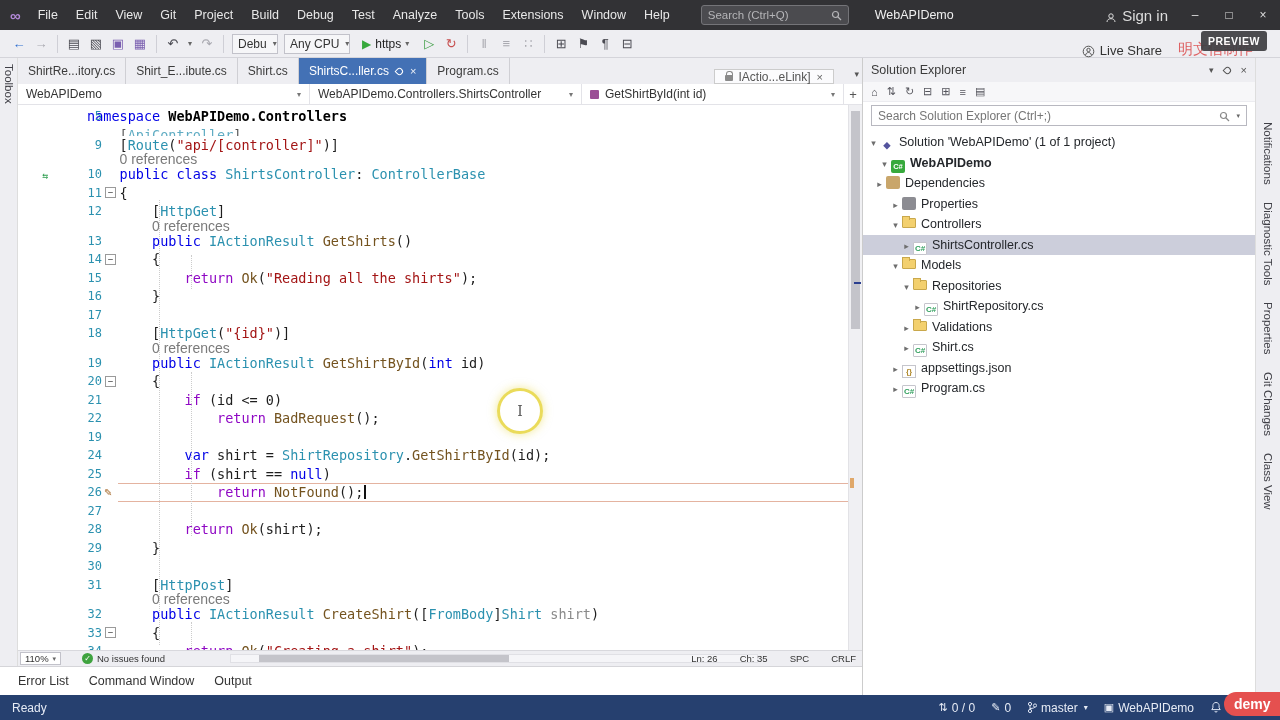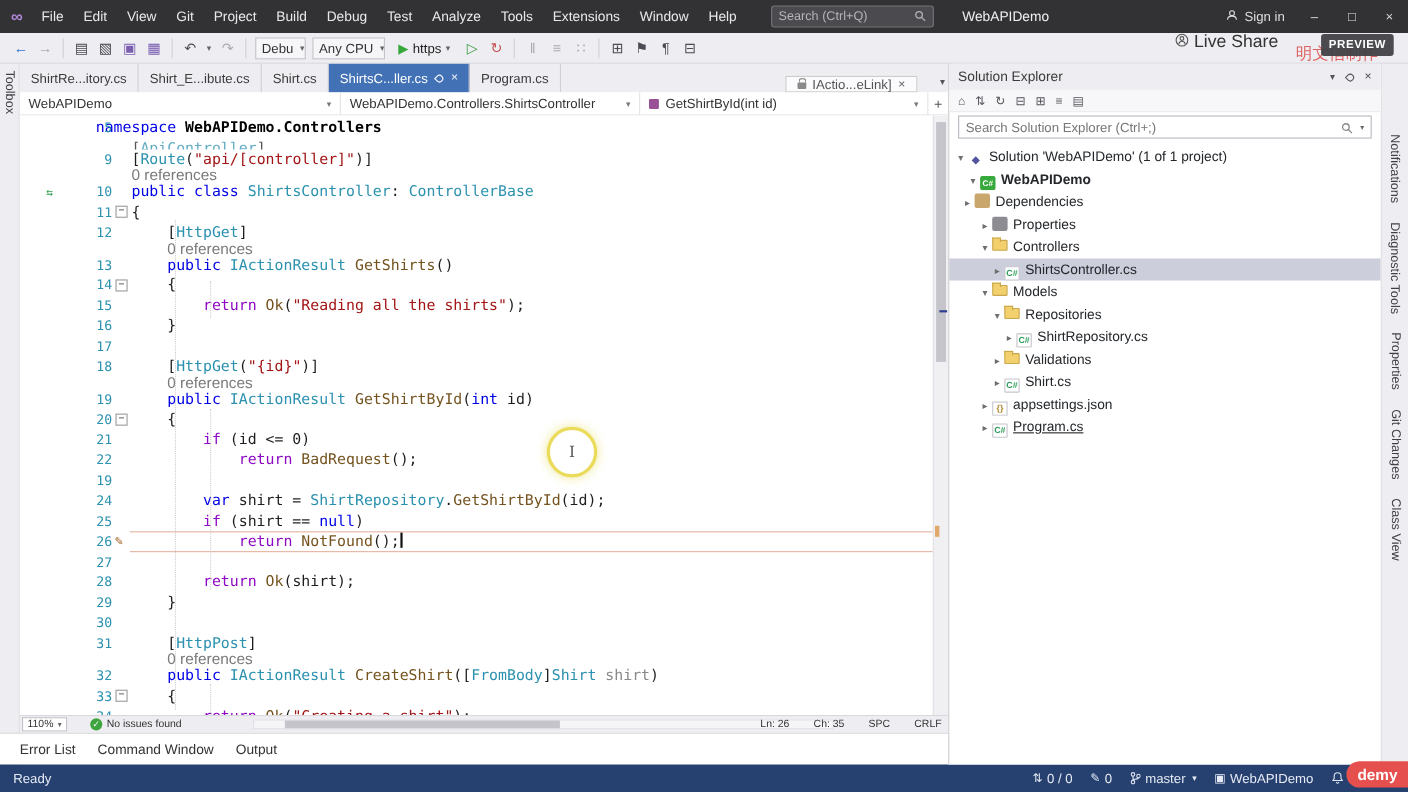--- a/index.html
+++ b/index.html
@@ -7,35 +7,35 @@
   body{position:relative;font-family:"Liberation Sans",sans-serif;background:#fff;color:#1e1e1e}
 
   
   .titlebar{position:absolute;left:0;top:0;width:1280px;height:30px;background:#323235;display:flex;align-items:center;color:#e8e8e8;font-size:12.5px}
   .vslogo{color:#b389d9;font-size:15px;font-weight:bold;margin:0 8px 0 10px}
   .menu-item{padding:0 9px;line-height:30px;cursor:default}
   .tb-search{width:148px;height:20px;margin-left:22px;background:#4b4b4f;border:1px solid #747478;border-radius:3px;display:flex;align-items:center;padding:0 6px;color:#b5b5b8;font-size:11.5px}
   .tb-search .mag{margin-left:auto}
   .app-title{margin-left:26px;color:#f0f0f0}
   .tb-right{margin-left:auto;display:flex;align-items:center;height:100%}
-  .signin{display:flex;align-items:flex-start;gap:5px;padding:0 10px;font-size:12px;color:#ddd}
+  .signin{display:flex;align-items:flex-end;gap:5px;padding:0 10px;font-size:15px;color:#ddd}
   .wbtn{width:34px;height:30px;text-align:center;line-height:30px;font-size:12px;color:#ddd}
 
   
   .toolbar{position:absolute;left:0;top:30px;width:1280px;height:28px;background:#eeeef2;border-bottom:1px solid #d4d4da;display:flex;align-items:center;padding-left:8px;font-size:12px}
   .tb-ic{display:inline-block;min-width:18px;text-align:center;margin:0 2px;color:#4a4a52;font-size:13px}
   .tb-ic.mini{min-width:8px;font-size:8px;color:#666}
   .c-blue{color:#2f6fd0}.c-dim{color:#a9a9b0}.c-purple{color:#7a5fb0}.c-green{color:#3f9e46}.c-orange{color:#c75050}
   .tb-sep{display:inline-block;width:1px;height:18px;background:#cfcfd6;margin:0 5px}
   .combo{display:inline-flex;align-items:center;height:20px;background:#f6f6f8;border:1px solid #c2c2ca;margin:0 3px;padding:0 5px;color:#333;white-space:nowrap;overflow:hidden}
   .combo .cc{margin-left:6px;font-size:8px;color:#666}
   .run-btn{display:inline-flex;align-items:center;gap:4px;margin:0 4px;padding:0 5px;height:20px;color:#1e1e1e}
   .run-btn .play{color:#37a93c;font-size:12px}
   .run-btn .cc{font-size:8px;color:#666}
-  .liveshare{position:absolute;right:118px;top:0;height:28px;display:flex;align-items:flex-start;gap:5px;color:#333;font-size:16px}
+  .liveshare{position:absolute;right:118px;top:0;height:28px;display:flex;align-items:flex-end;gap:5px;color:#333;font-size:13px}
 
   
   .wm-cjk{position:absolute;left:1178px;top:40px;color:rgba(216,44,44,.72);font-size:15px;z-index:60;pointer-events:none}
   .wm-badge{position:absolute;left:1201px;top:31px;width:66px;height:20px;background:#3f3f43;opacity:.93;color:#fff;font-size:10.5px;font-weight:bold;text-align:center;line-height:20px;border-radius:3px;z-index:61;letter-spacing:.5px}
   .wm-brand{position:absolute;right:0;top:692px;width:56px;height:24px;background:#e5504f;color:#fff;font-weight:bold;font-size:14px;line-height:24px;padding-left:10px;border-radius:12px 0 0 12px;z-index:62}
 
   
   .leftrail{position:absolute;left:0;top:58px;width:18px;height:637px;background:#eeeef2;border-right:1px solid #ddd}
   .leftrail .rail-label{margin:6px auto 0}
   .rightrail{position:absolute;left:1255px;top:58px;width:25px;height:637px;background:#eeeef2;border-left:1px solid #ddd;display:flex;flex-direction:column;align-items:center;padding-top:64px}
@@ -427,15 +427,15 @@
       <div class="trow" style="padding-left: 10px;"><span class="tree-arrow">▸</span><span class="icon icon-package"></span><span class="tlabel">Dependencies</span></div>
       <div class="trow" style="padding-left: 26px;"><span class="tree-arrow">▸</span><span class="icon icon-wrench"></span><span class="tlabel">Properties</span></div>
       <div class="trow" style="padding-left: 26px;"><span class="tree-arrow">▾</span><span class="icon icon-folder"></span><span class="tlabel">Controllers</span></div>
       <div class="trow sel" style="padding-left: 37px;"><span class="tree-arrow">▸</span><span class="icon icon-cs">C#</span><span class="tlabel">ShirtsController.cs</span></div>
       <div class="trow" style="padding-left: 26px;"><span class="tree-arrow">▾</span><span class="icon icon-folder"></span><span class="tlabel">Models</span></div>
       <div class="trow" style="padding-left: 37px;"><span class="tree-arrow">▾</span><span class="icon icon-folder"></span><span class="tlabel">Repositories</span></div>
       <div class="trow" style="padding-left: 48px;"><span class="tree-arrow">▸</span><span class="icon icon-cs">C#</span><span class="tlabel">ShirtRepository.cs</span></div>
       <div class="trow" style="padding-left: 37px;"><span class="tree-arrow">▸</span><span class="icon icon-folder"></span><span class="tlabel">Validations</span></div>
       <div class="trow" style="padding-left: 37px;"><span class="tree-arrow">▸</span><span class="icon icon-cs">C#</span><span class="tlabel">Shirt.cs</span></div>
       <div class="trow" style="padding-left: 26px;"><span class="tree-arrow">▸</span><span class="icon icon-json">{}</span><span class="tlabel">appsettings.json</span></div>
-      <div class="trow" style="padding-left: 26px; text-decoration: underline;"><span class="tree-arrow">▸</span><span class="icon icon-cs">C#</span><span class="tlabel">Program.cs</span></div>
+      <div class="trow" style="padding-left: 26px;"><span class="tree-arrow">▸</span><span class="icon icon-cs">C#</span><span class="tlabel">Program.cs</span></div>
     </div>
 </div>
 
 </body></html>

